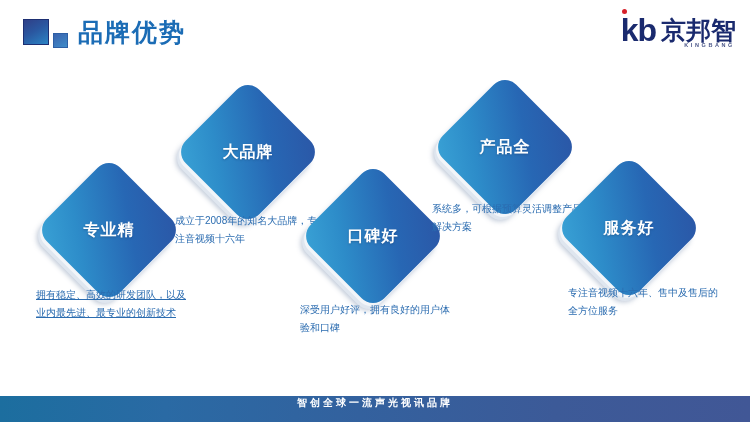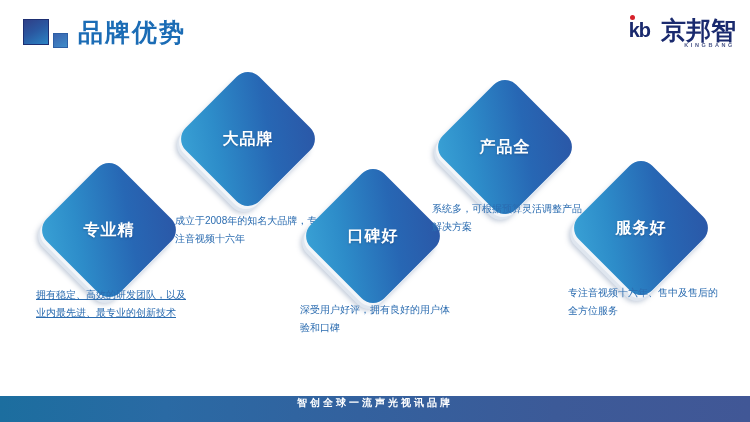--- a/index.html
+++ b/index.html
@@ -33,29 +33,29 @@
     white-space:nowrap;
   }
 
   
   .logo{
     position:absolute;right:14px;top:13px;height:34px;
     display:flex;align-items:center;
   }
   .logo-mark{
     position:relative;display:flex;align-items:flex-end;
-    font-size:20px;font-weight:bold;color:#1a2a6e;
+    font-size:32px;font-weight:bold;color:#1a2a6e;
     letter-spacing:-1px;line-height:1;
   }
   .logo-dot{
     position:absolute;left:1px;top:-5px;width:5px;height:5px;
     border-radius:50%;background:#d6202a;
   }
   .logo-cn{
-    margin-left:11px;
+    margin-left:5px;
     font-size:25px;font-weight:bold;color:#1a2a6e;
     letter-spacing:0px;line-height:1;
   }
   .logo-en{
     position:absolute;right:1px;bottom:-1px;
     font-size:5.5px;font-weight:bold;color:#4a5688;
     letter-spacing:2.6px;line-height:1;
   }
 
   
@@ -127,21 +127,21 @@
   </div>
 
   <div class="diamond-wrap" style="left:57px;top:178px;">
     <div class="diamond-shadow"></div>
     <div class="diamond-shadow2"></div>
     <div class="diamond"></div>
     <div class="diamond-label">专业精</div>
   </div>
   <div class="caption" style="left:36px;top:286px;text-decoration:underline;">拥有稳定、高效的研发团队，以及业内最先进、最专业的创新技术</div>
 
-  <div class="diamond-wrap" style="left:196px;top:87px;text-decoration:underline;">
+  <div class="diamond-wrap" style="left:196px;top:100px;text-decoration:underline;">
     <div class="diamond-shadow"></div>
     <div class="diamond-shadow2"></div>
     <div class="diamond"></div>
     <div class="diamond-label">大品牌</div>
   </div>
   <div class="caption" style="left:175px;top:212px;">成立于2008年的知名大品牌，专注音视频十六年</div>
 
   <div class="diamond-wrap" style="left:321px;top:184px;">
     <div class="diamond-shadow"></div>
     <div class="diamond-shadow2"></div>
@@ -151,21 +151,21 @@
   <div class="caption" style="left:300px;top:301px;">深受用户好评，拥有良好的用户体验和口碑</div>
 
   <div class="diamond-wrap" style="left:453px;top:95px;">
     <div class="diamond-shadow"></div>
     <div class="diamond-shadow2"></div>
     <div class="diamond"></div>
     <div class="diamond-label">产品全</div>
   </div>
   <div class="caption" style="left:432px;top:200px;">系统多，可根据预算灵活调整产品解决方案</div>
 
-  <div class="diamond-wrap" style="left:589px;top:176px;font-family:Liberation Serif, serif;">
+  <div class="diamond-wrap" style="left:577px;top:176px;font-family:Liberation Serif, serif;">
     <div class="diamond-shadow"></div>
     <div class="diamond-shadow2"></div>
     <div class="diamond"></div>
     <div class="diamond-label">服务好</div>
   </div>
   <div class="caption" style="left:568px;top:284px;">专注音视频十六年、售中及售后的全方位服务</div>
 
   <div class="footer">
     <div class="footer-text">智创全球一流声光视讯品牌</div>
   </div>

